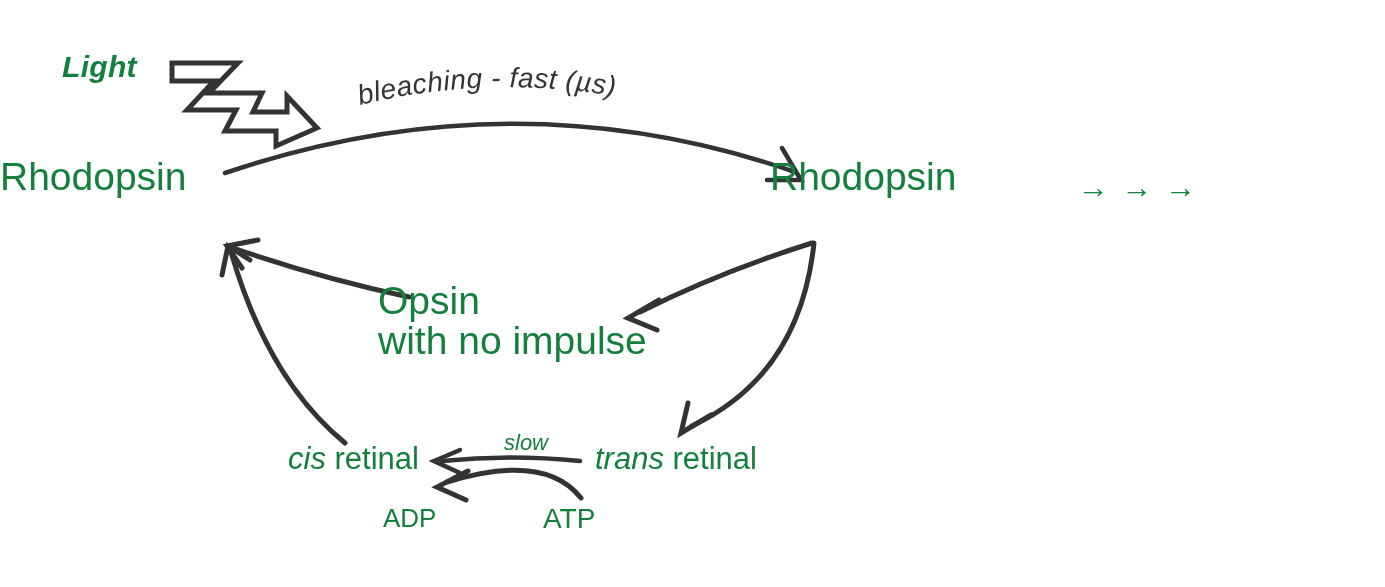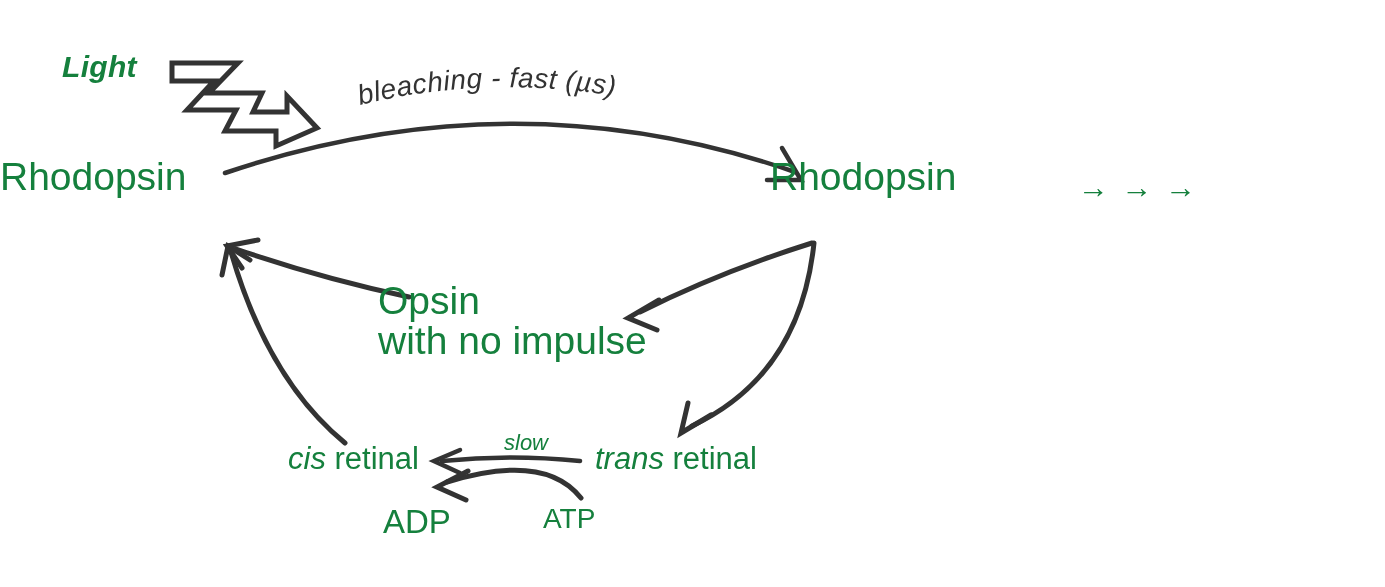--- a/index.html
+++ b/index.html
@@ -81,21 +81,21 @@
   }
   #label-slow {
     left: 464px;
     top: 432px;
     font-size: 22px;
     margin-left: 40px;
   }
   #label-adp {
     left: 383px;
     top: 505px;
-    font-size: 33px;
+    font-size: 26px;
   }
   #label-atp {
     left: 543px;
     top: 505px;
     font-size: 28px;
   }
   #nerve-arrows {
     left: 1078px;
     top: 172px;
     font-size: 31px;

